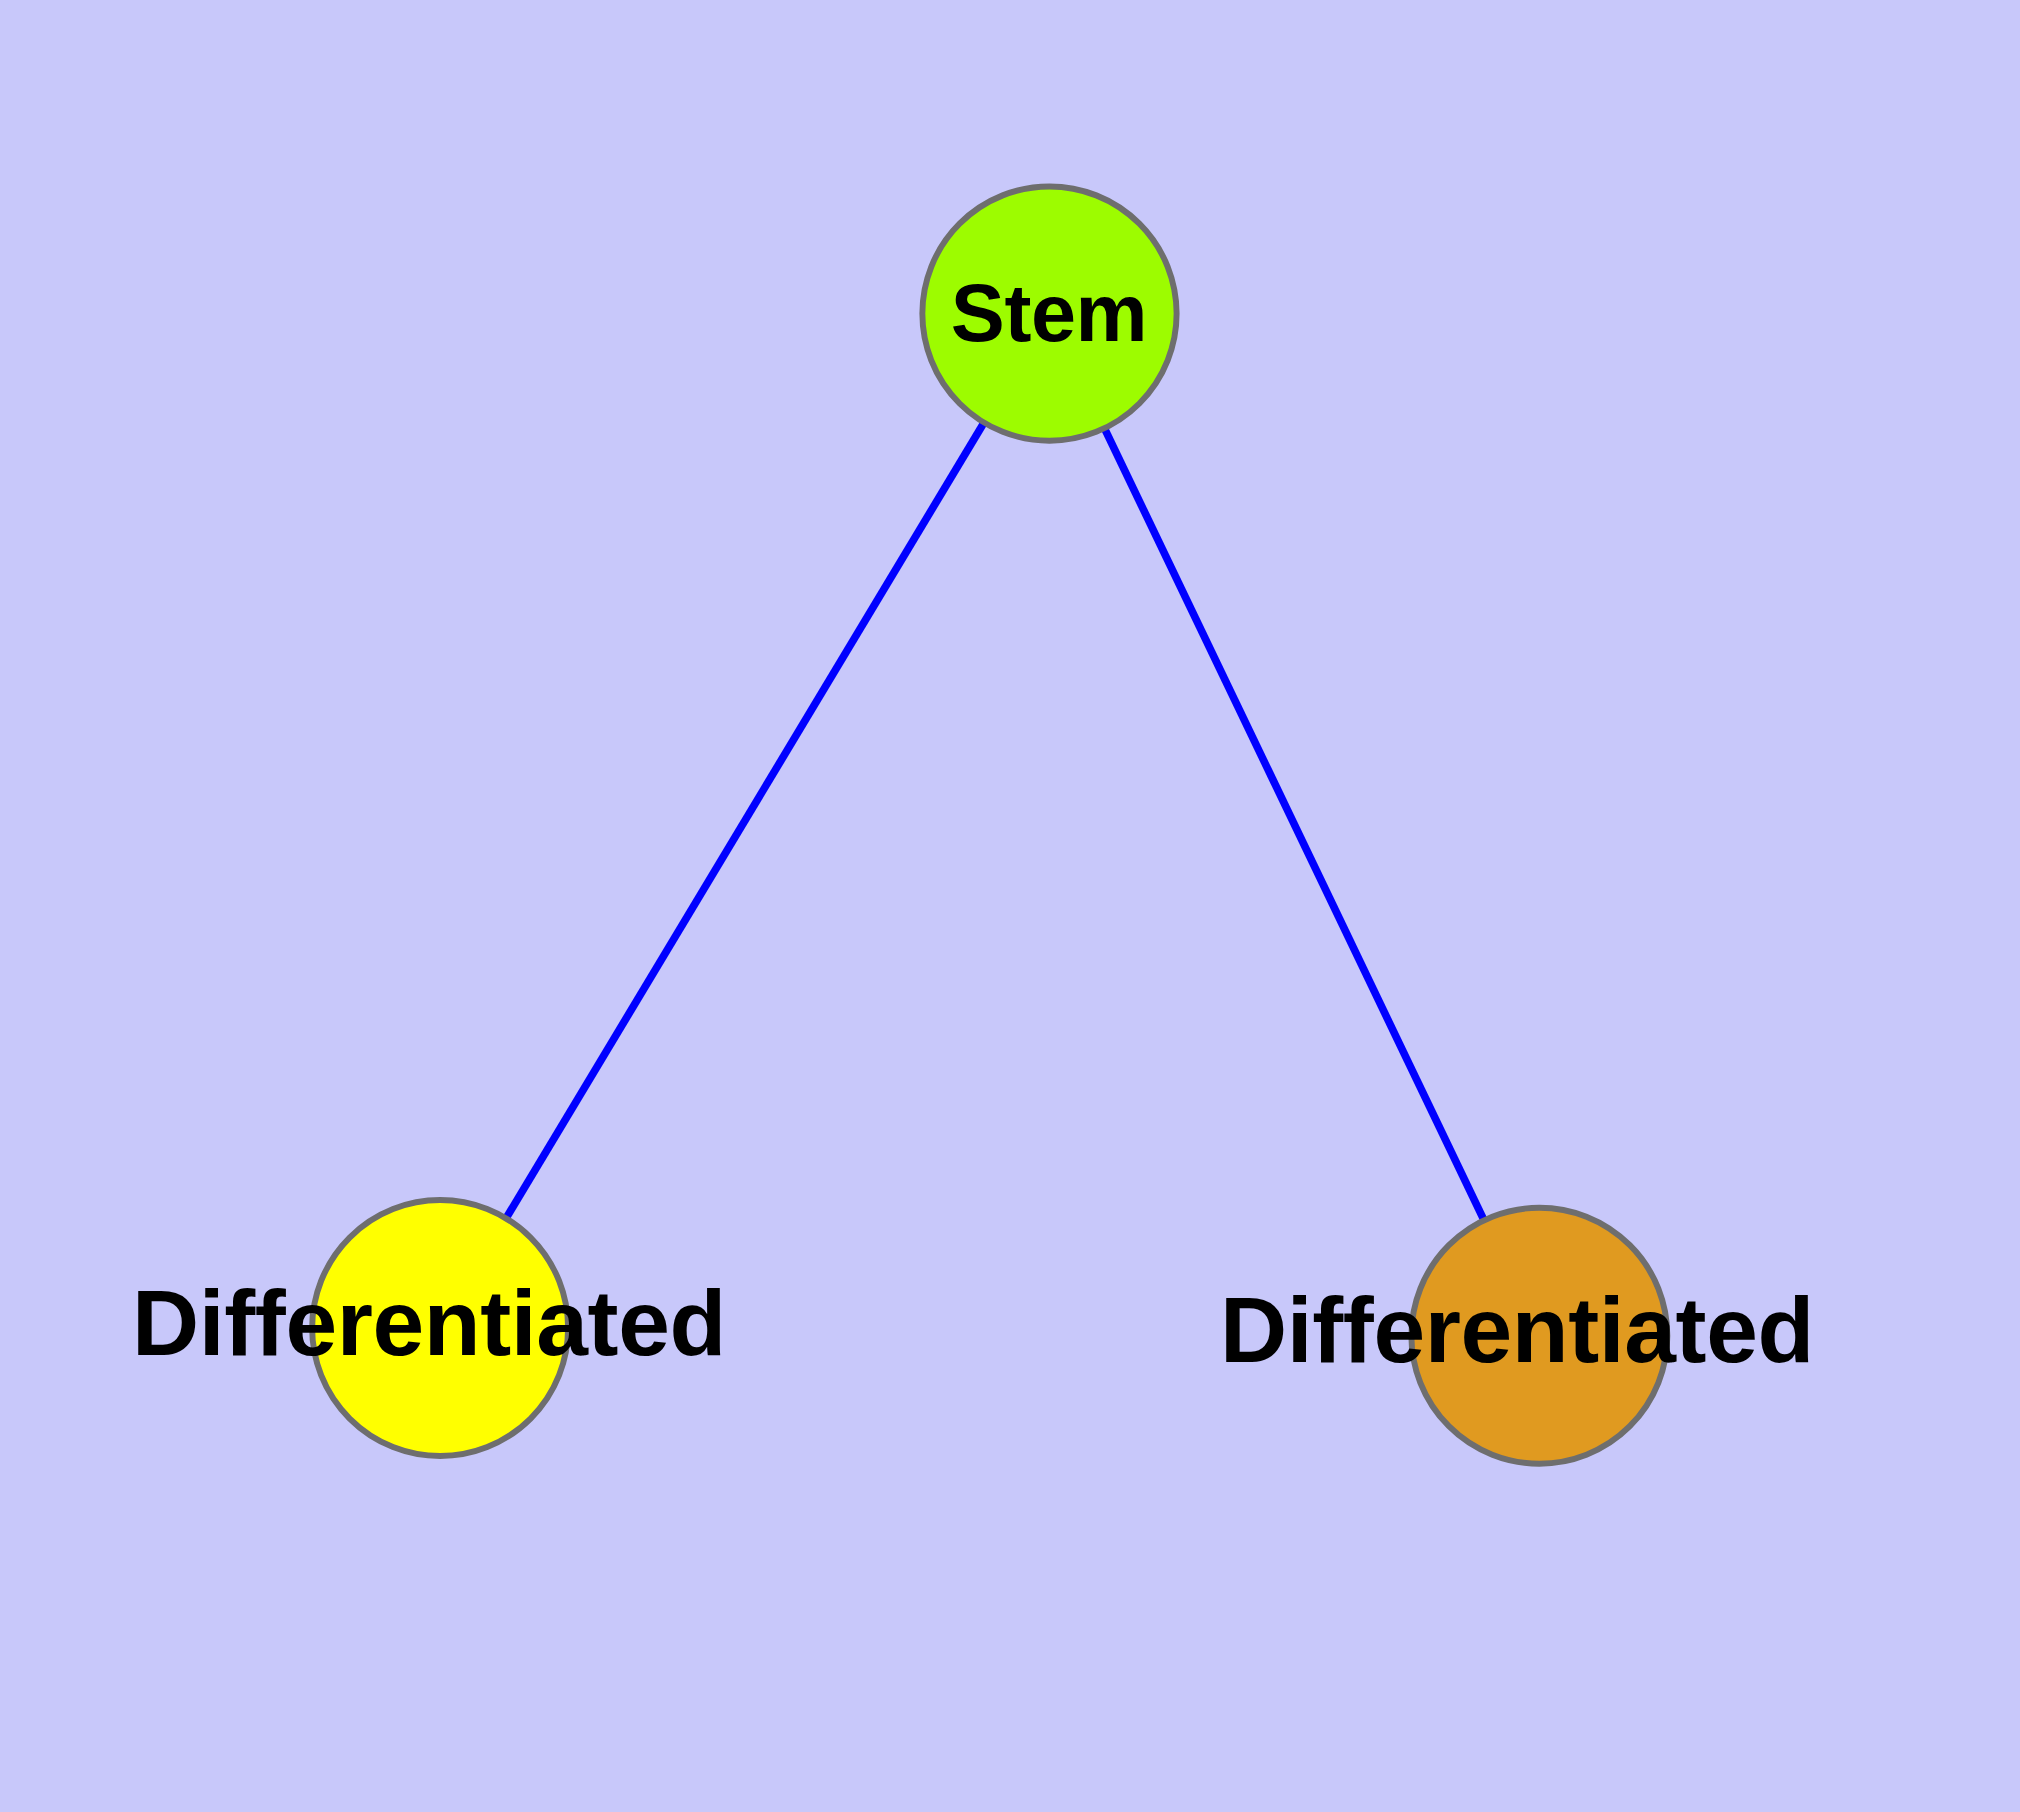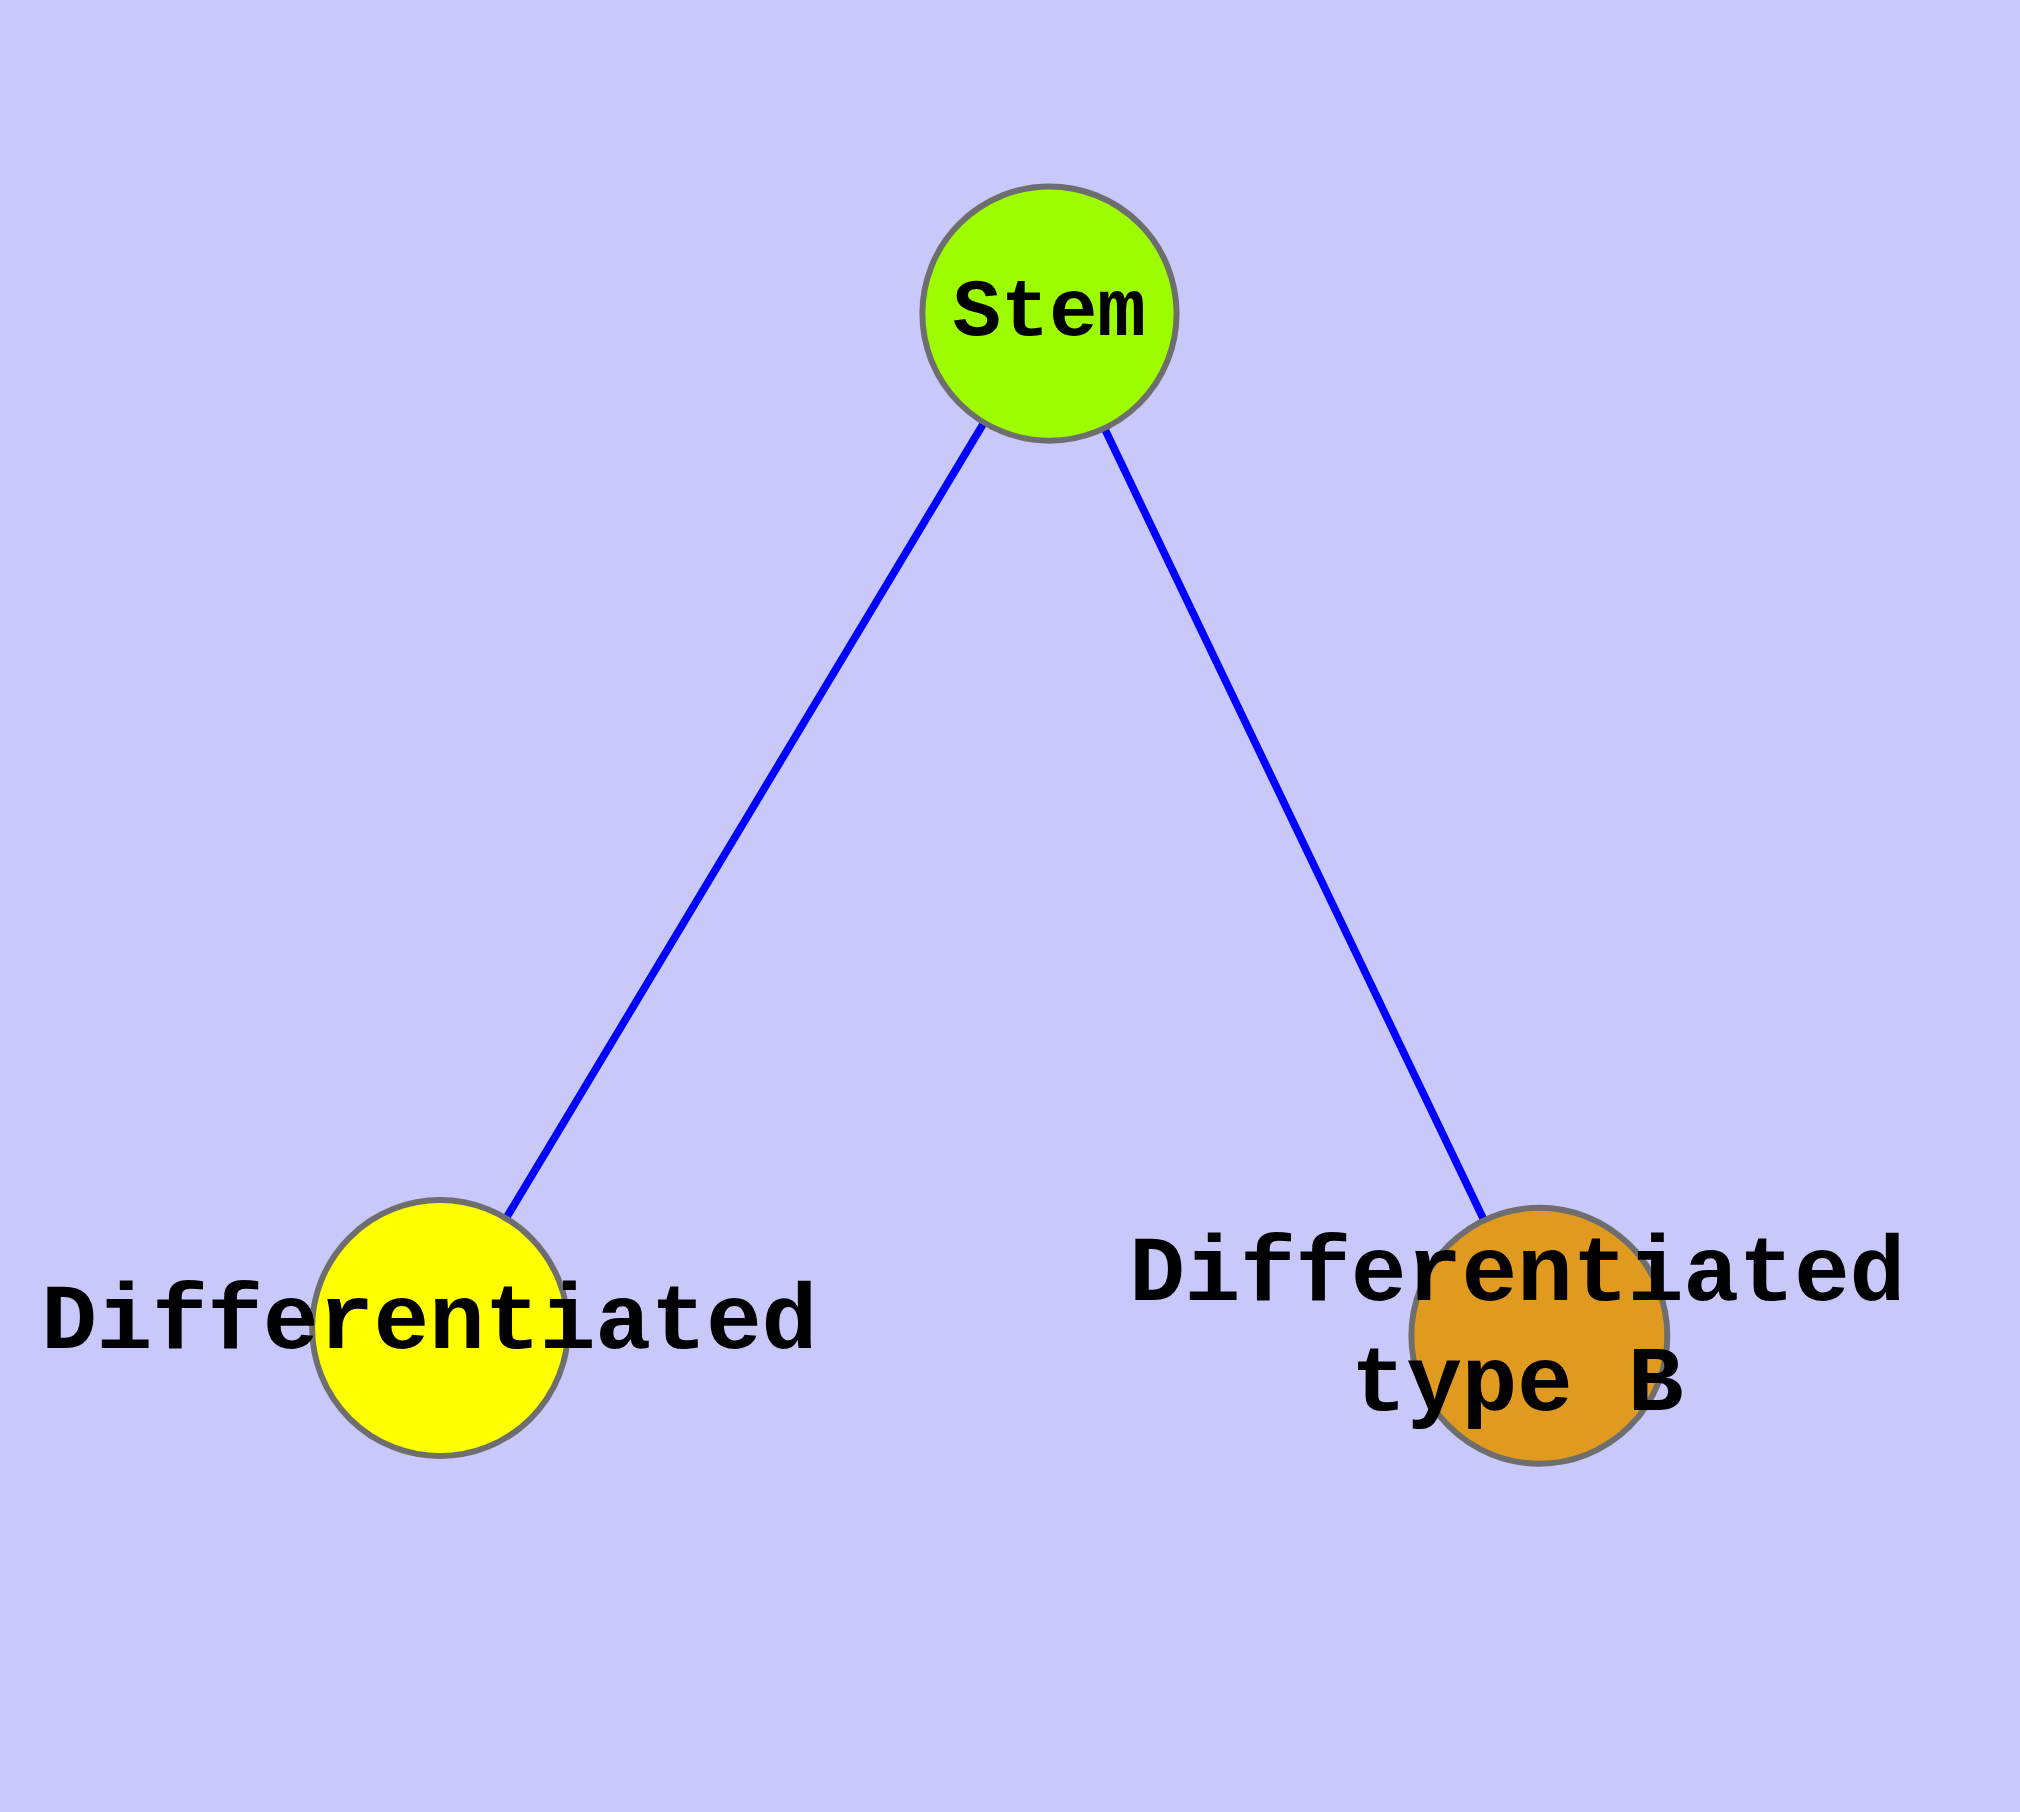--- a/index.html
+++ b/index.html
@@ -5,21 +5,21 @@
   html, body {
     margin: 0;
     padding: 0;
     background: #ffffff;
   }
   #canvas {
     position: relative;
     width: 2021px;
     height: 1812px;
     overflow: hidden;
-    font-family: Liberation Mono, monospace;
+    font-family: Liberation Sans, sans-serif;
   }
   #bg-rect {
     position: absolute;
     left: 0;
     top: 0;
     width: 100%;
     height: 100%;
   }
   #graph-svg {
     position: absolute;
@@ -79,17 +79,16 @@
   <div class="node-label" id="label-stem" style="color: rgb(0, 0, 0);">
     <div>Stem</div>
   </div>
 
   <div class="node-label" id="label-type-a" style="color: rgb(0, 0, 0);">
     <div>Differentiated</div>
   </div>
 
   <div class="node-label" id="label-type-b" style="color: rgb(0, 0, 0);">
     <div>Differentiated</div>
-    <div>type B</div>
   </div>
 
 </div>
 
 
 </body></html>

